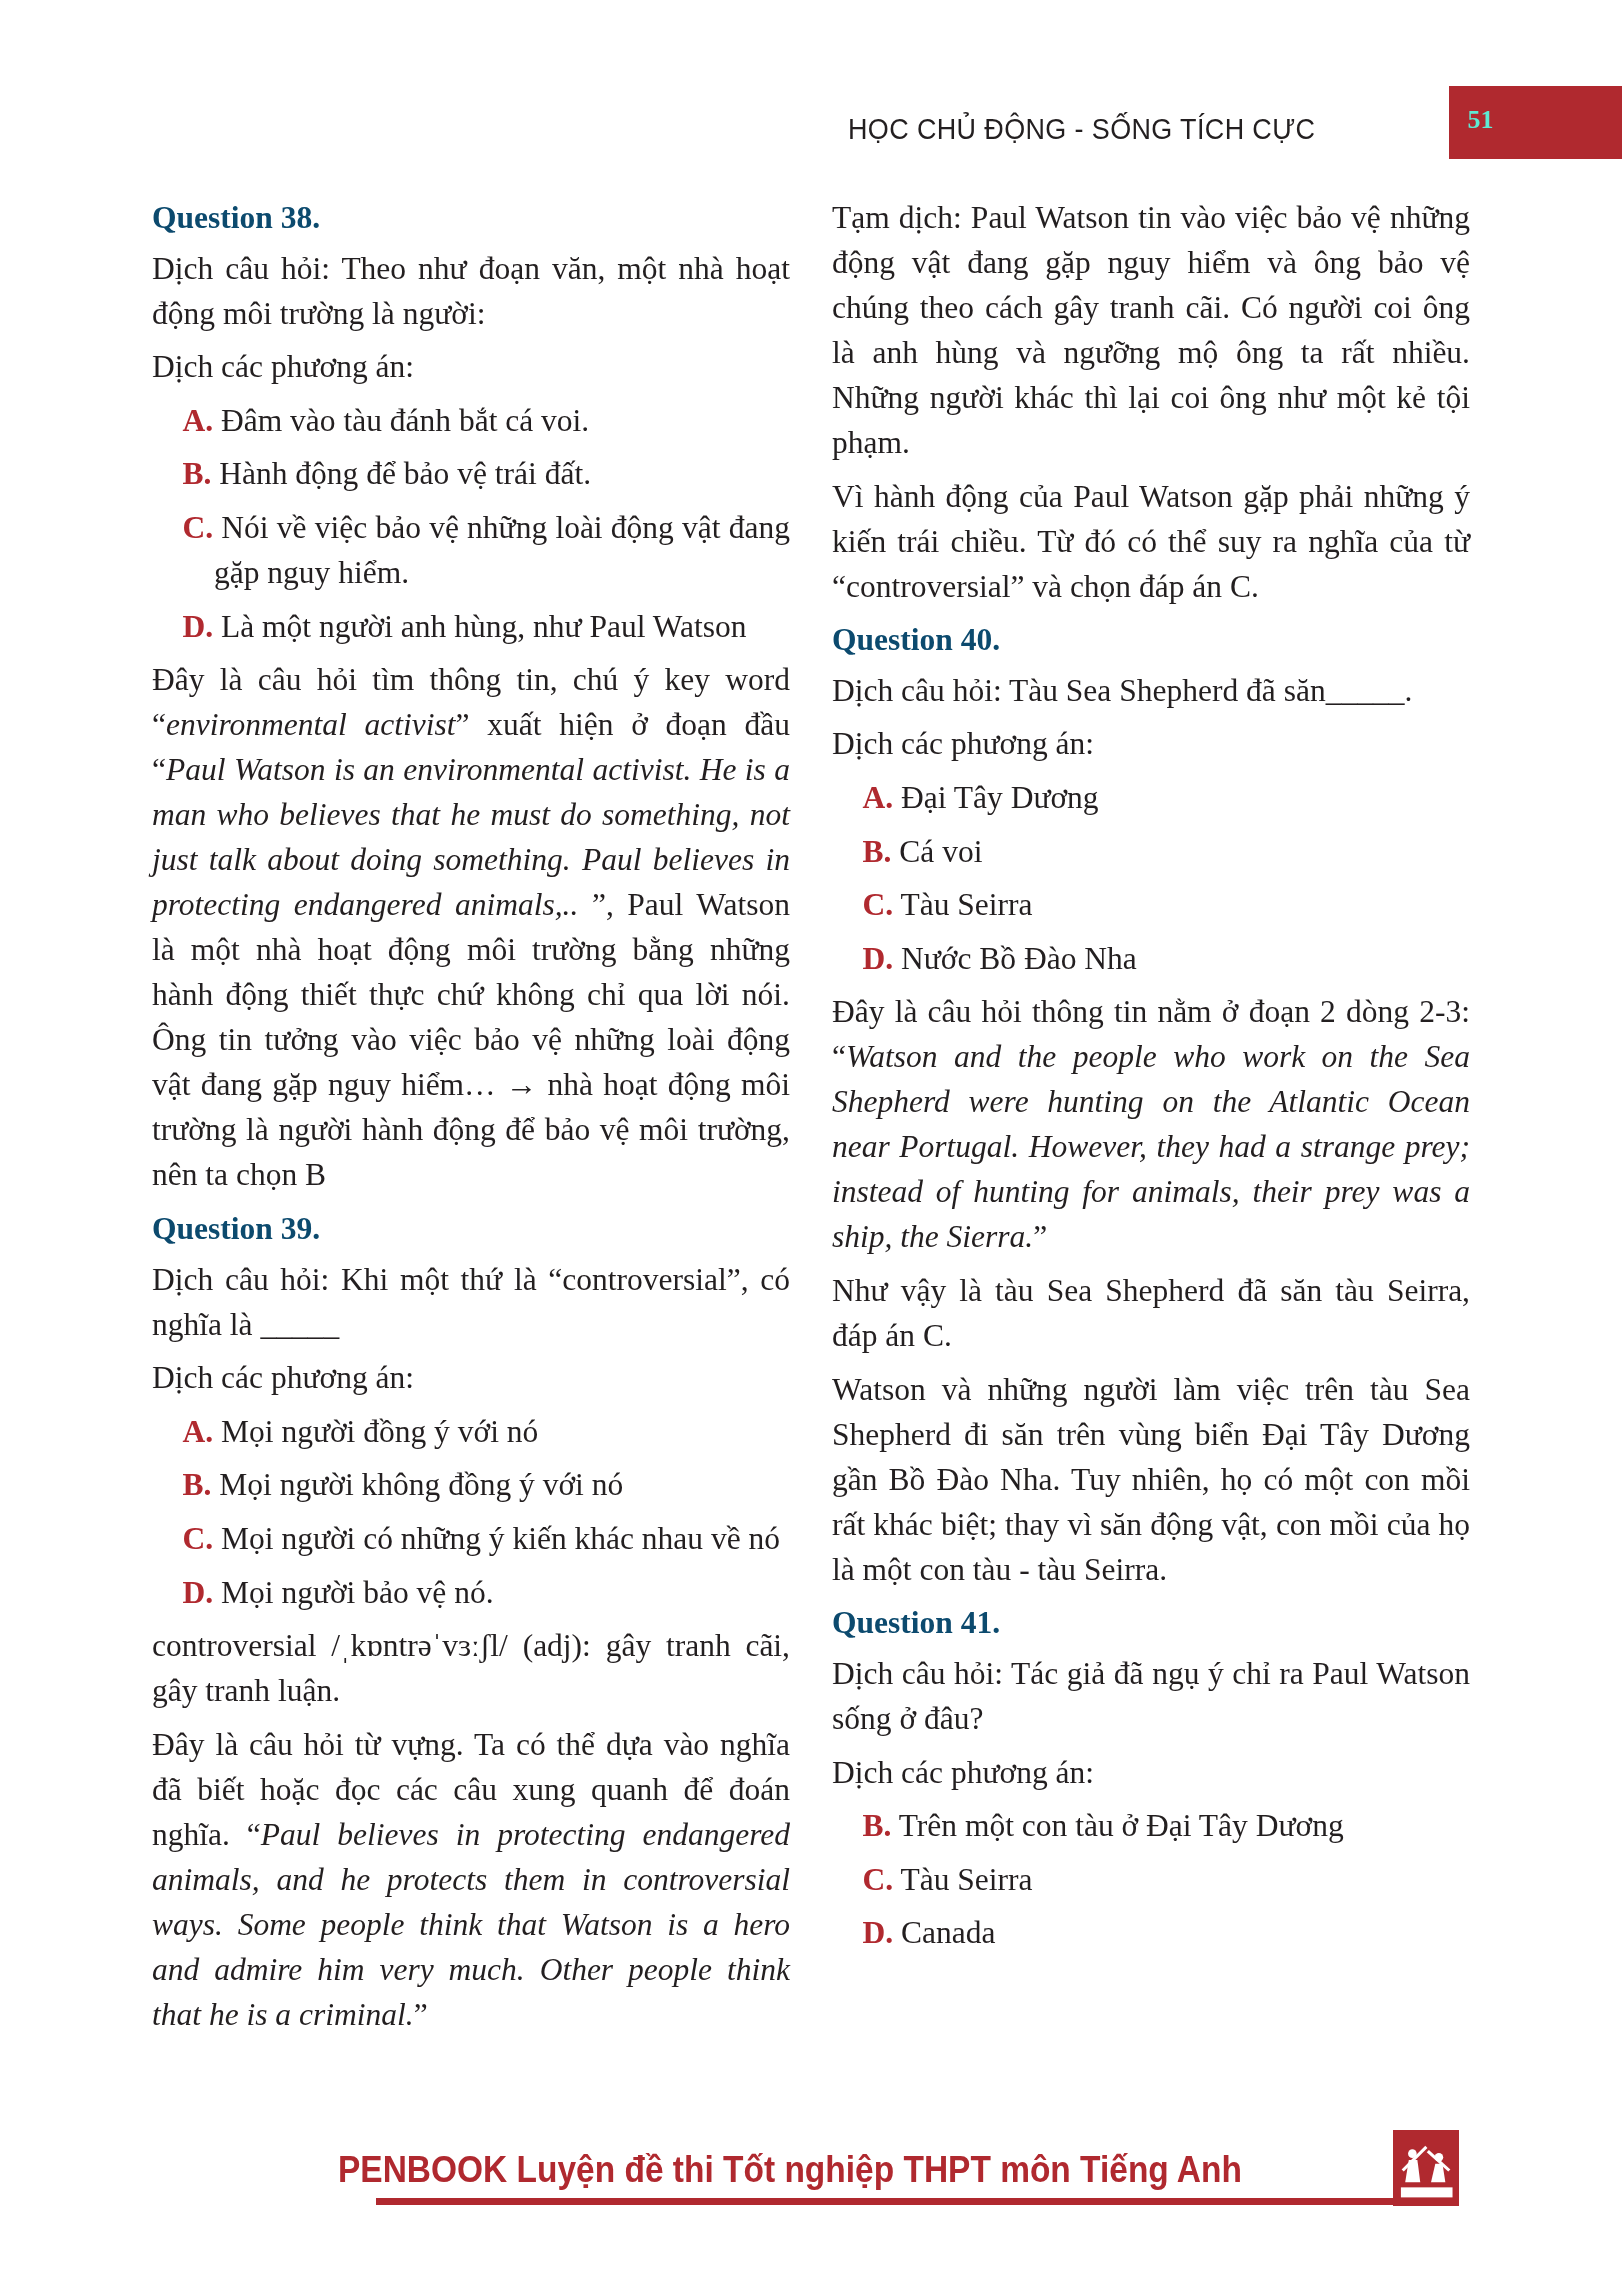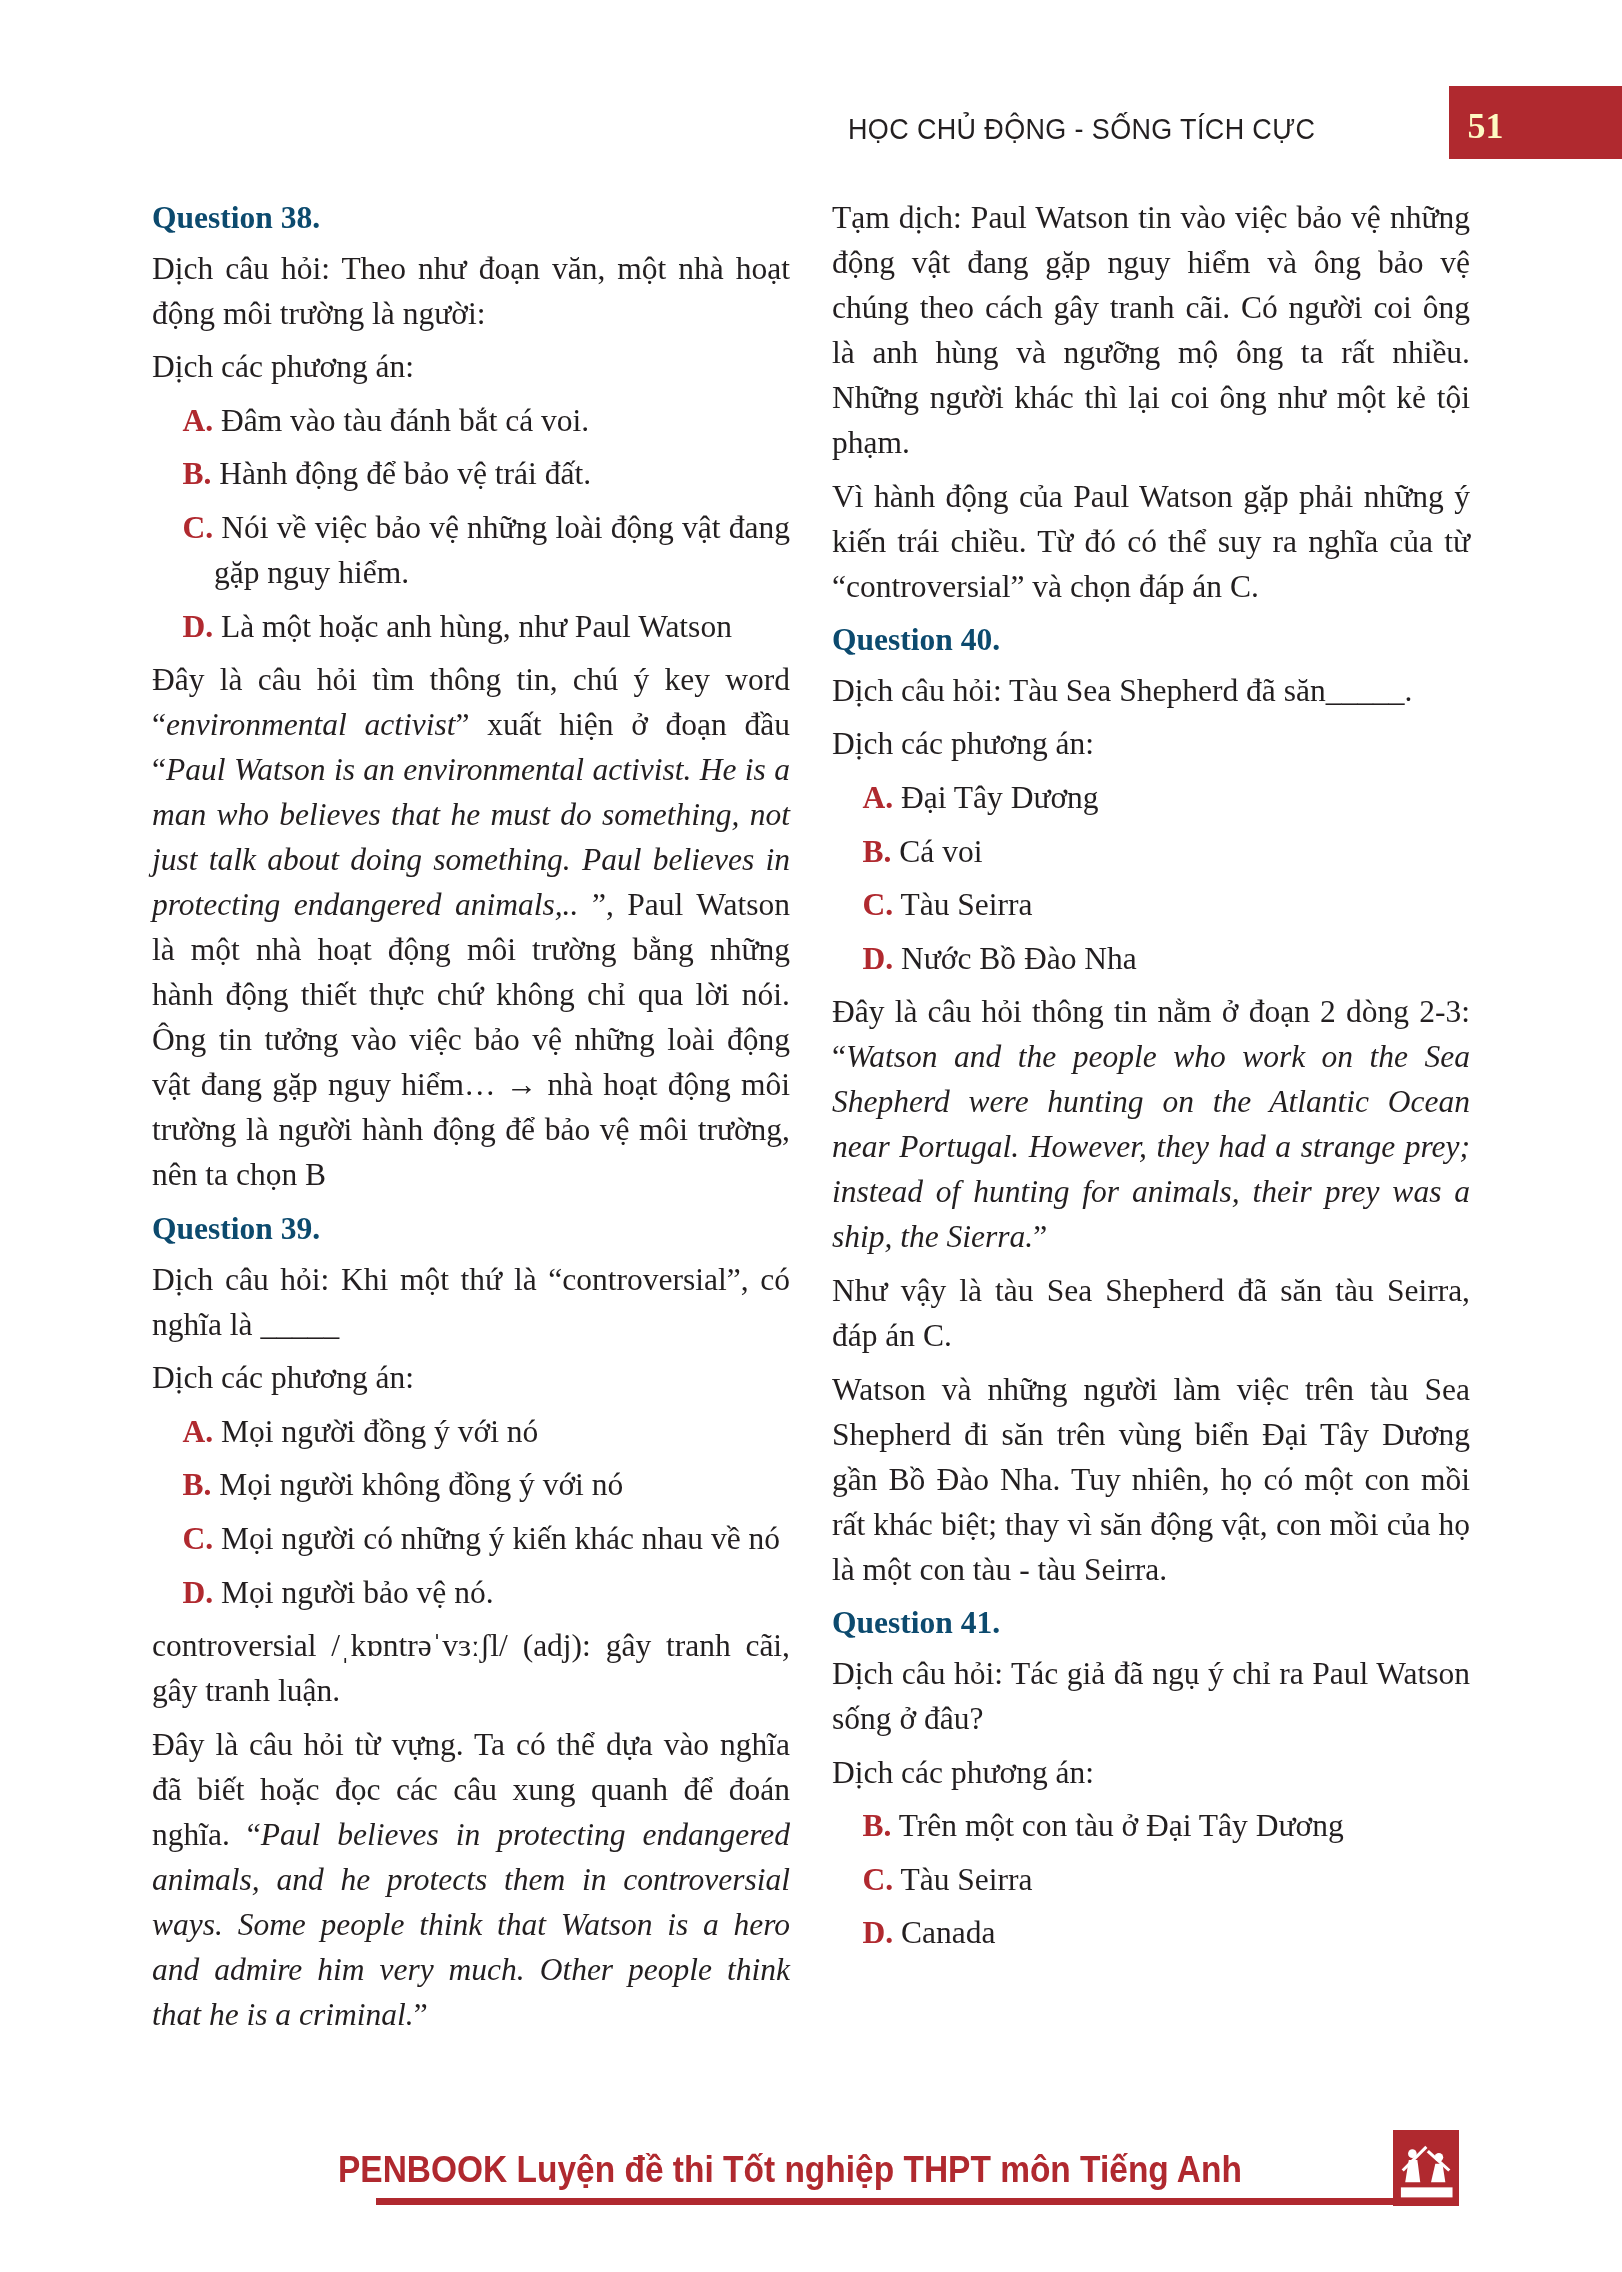--- a/index.html
+++ b/index.html
@@ -3,21 +3,21 @@
 <meta charset="utf-8">
 <style>
   html, body { margin: 0; padding: 0; background: #ffffff; }
   body { width: 1622px; height: 2273px; position: relative; overflow: hidden;
          font-family: "Liberation Serif", "DejaVu Serif", serif; color: #231f20; }
   .header-title { position: absolute; left: 848px; top: 113px; width: 544px;
          font-family: "Liberation Sans", "DejaVu Sans", sans-serif; font-size: 29px;
          letter-spacing: 0.4px; color: #231f20; transform: scaleX(0.93); transform-origin: left center; white-space: nowrap; }
   .page-box { position: absolute; left: 1449px; top: 86px; width: 173px; height: 73px; background: #b0292f; }
   .page-num { position: absolute; left: 18.6px; top: 18.6px; font-family: "Liberation Serif", serif;
-         font-weight: bold; font-size: 36px; color: #fef9c3; }
+         font-weight: bold; font-size: 26px; color: #5eead4; }
   .col { position: absolute; top: 195px; width: 638px; font-size: 31.5px; line-height: 45px; }
   .col-left { left: 152px; }
   .col-right { left: 832px; }
   .col p { margin: 0 0 8.6px 0; text-align: justify; }
   .q-title { color: #0c4a6e; font-weight: bold; margin: 0 0 5.7px 0; font-size: 31.5px; }
   .opt { margin: 0 0 8.6px 0; padding-left: 62px; text-indent: -31.5px; text-align: justify; }
   .opt-letter { color: #b0292f; font-weight: bold; }
   .it { font-style: italic; }
   .bd { font-weight: normal; }
   .footer-text { position: absolute; left: 338px; top: 2149px; font-family: "Liberation Sans", "DejaVu Sans", sans-serif;
@@ -36,21 +36,21 @@
 
 <div class="col col-left">
 
   <div>
     <div class="q-title">Question 38.</div>
     <p>Dịch câu hỏi: Theo như đoạn văn, một nhà hoạt động môi trường là người:</p>
     <p>Dịch các phương án:</p>
     <div class="opt"><span class="opt-letter">A.</span><span> Đâm vào tàu đánh bắt cá voi.</span></div>
     <div class="opt"><span class="opt-letter">B.</span><span> Hành động để bảo vệ trái đất.</span></div>
     <div class="opt"><span class="opt-letter">C.</span><span> Nói về việc bảo vệ những loài động vật đang gặp nguy hiểm.</span></div>
-    <div class="opt"><span class="opt-letter">D.</span><span> Là một hoặc anh hùng, như Paul Watson</span></div>
+    <div class="opt"><span class="opt-letter">D.</span><span> Là một người anh hùng, như Paul Watson</span></div>
     <p><span>Đây là câu hỏi tìm thông tin, chú ý key word “</span><span class="it">environmental activist</span><span>” xuất hiện ở đoạn đầu “</span><span class="it">Paul Watson is an environmental activist. He is a man who believes that he must do something, not just talk about doing something. Paul believes in protecting endangered animals,..</span><span> ”, Paul Watson là một nhà hoạt động môi trường bằng những hành động thiết thực chứ không chỉ qua lời nói. Ông tin tưởng vào việc bảo vệ những loài động vật đang gặp nguy hiểm… → nhà hoạt động môi trường là người hành động để bảo vệ môi trường, nên ta chọn B</span></p>
   </div>
 
   <div>
     <div class="q-title">Question 39.</div>
     <p><span>Dịch câu hỏi: Khi một thứ là </span><span class="bd">“controversial”</span><span>, có nghĩa là _____</span></p>
     <p>Dịch các phương án:</p>
     <div class="opt"><span class="opt-letter">A.</span><span> Mọi người đồng ý với nó</span></div>
     <div class="opt"><span class="opt-letter">B.</span><span> Mọi người không đồng ý với nó</span></div>
     <div class="opt"><span class="opt-letter">C.</span><span> Mọi người có những ý kiến khác nhau về nó</span></div>

